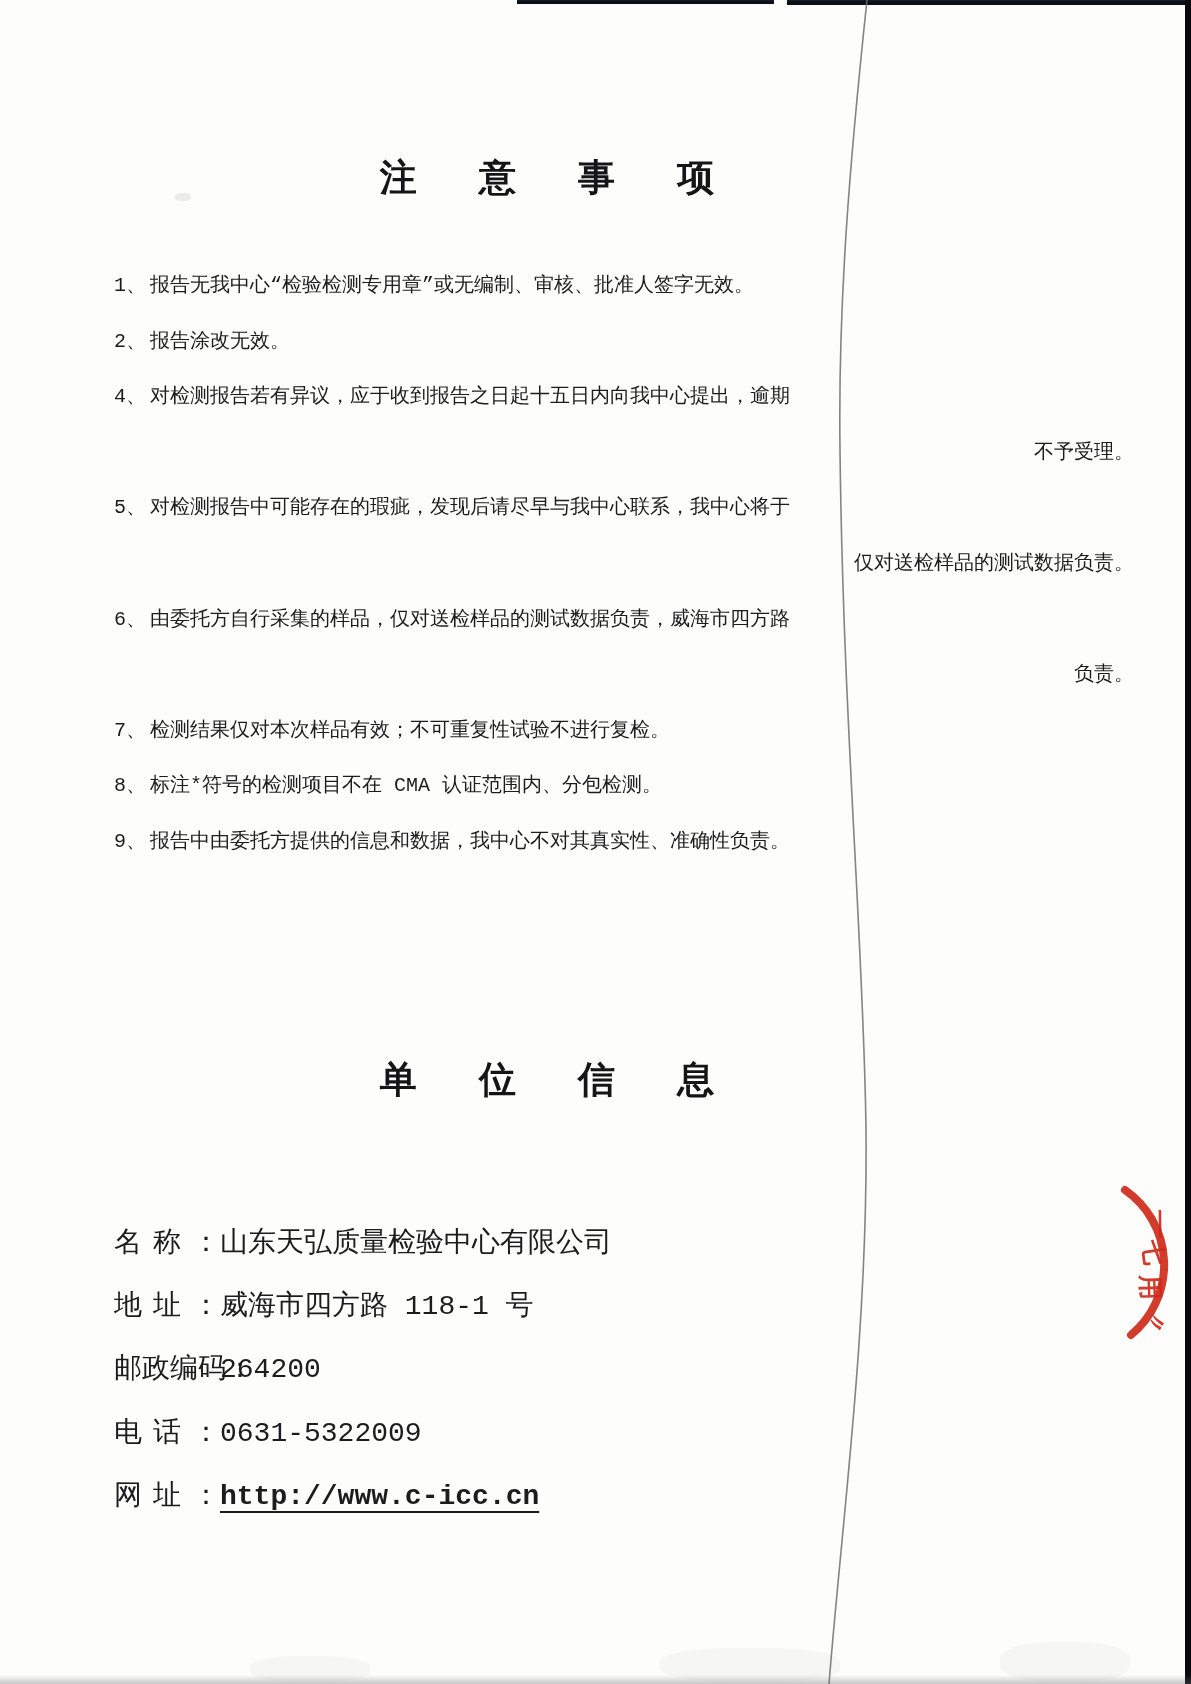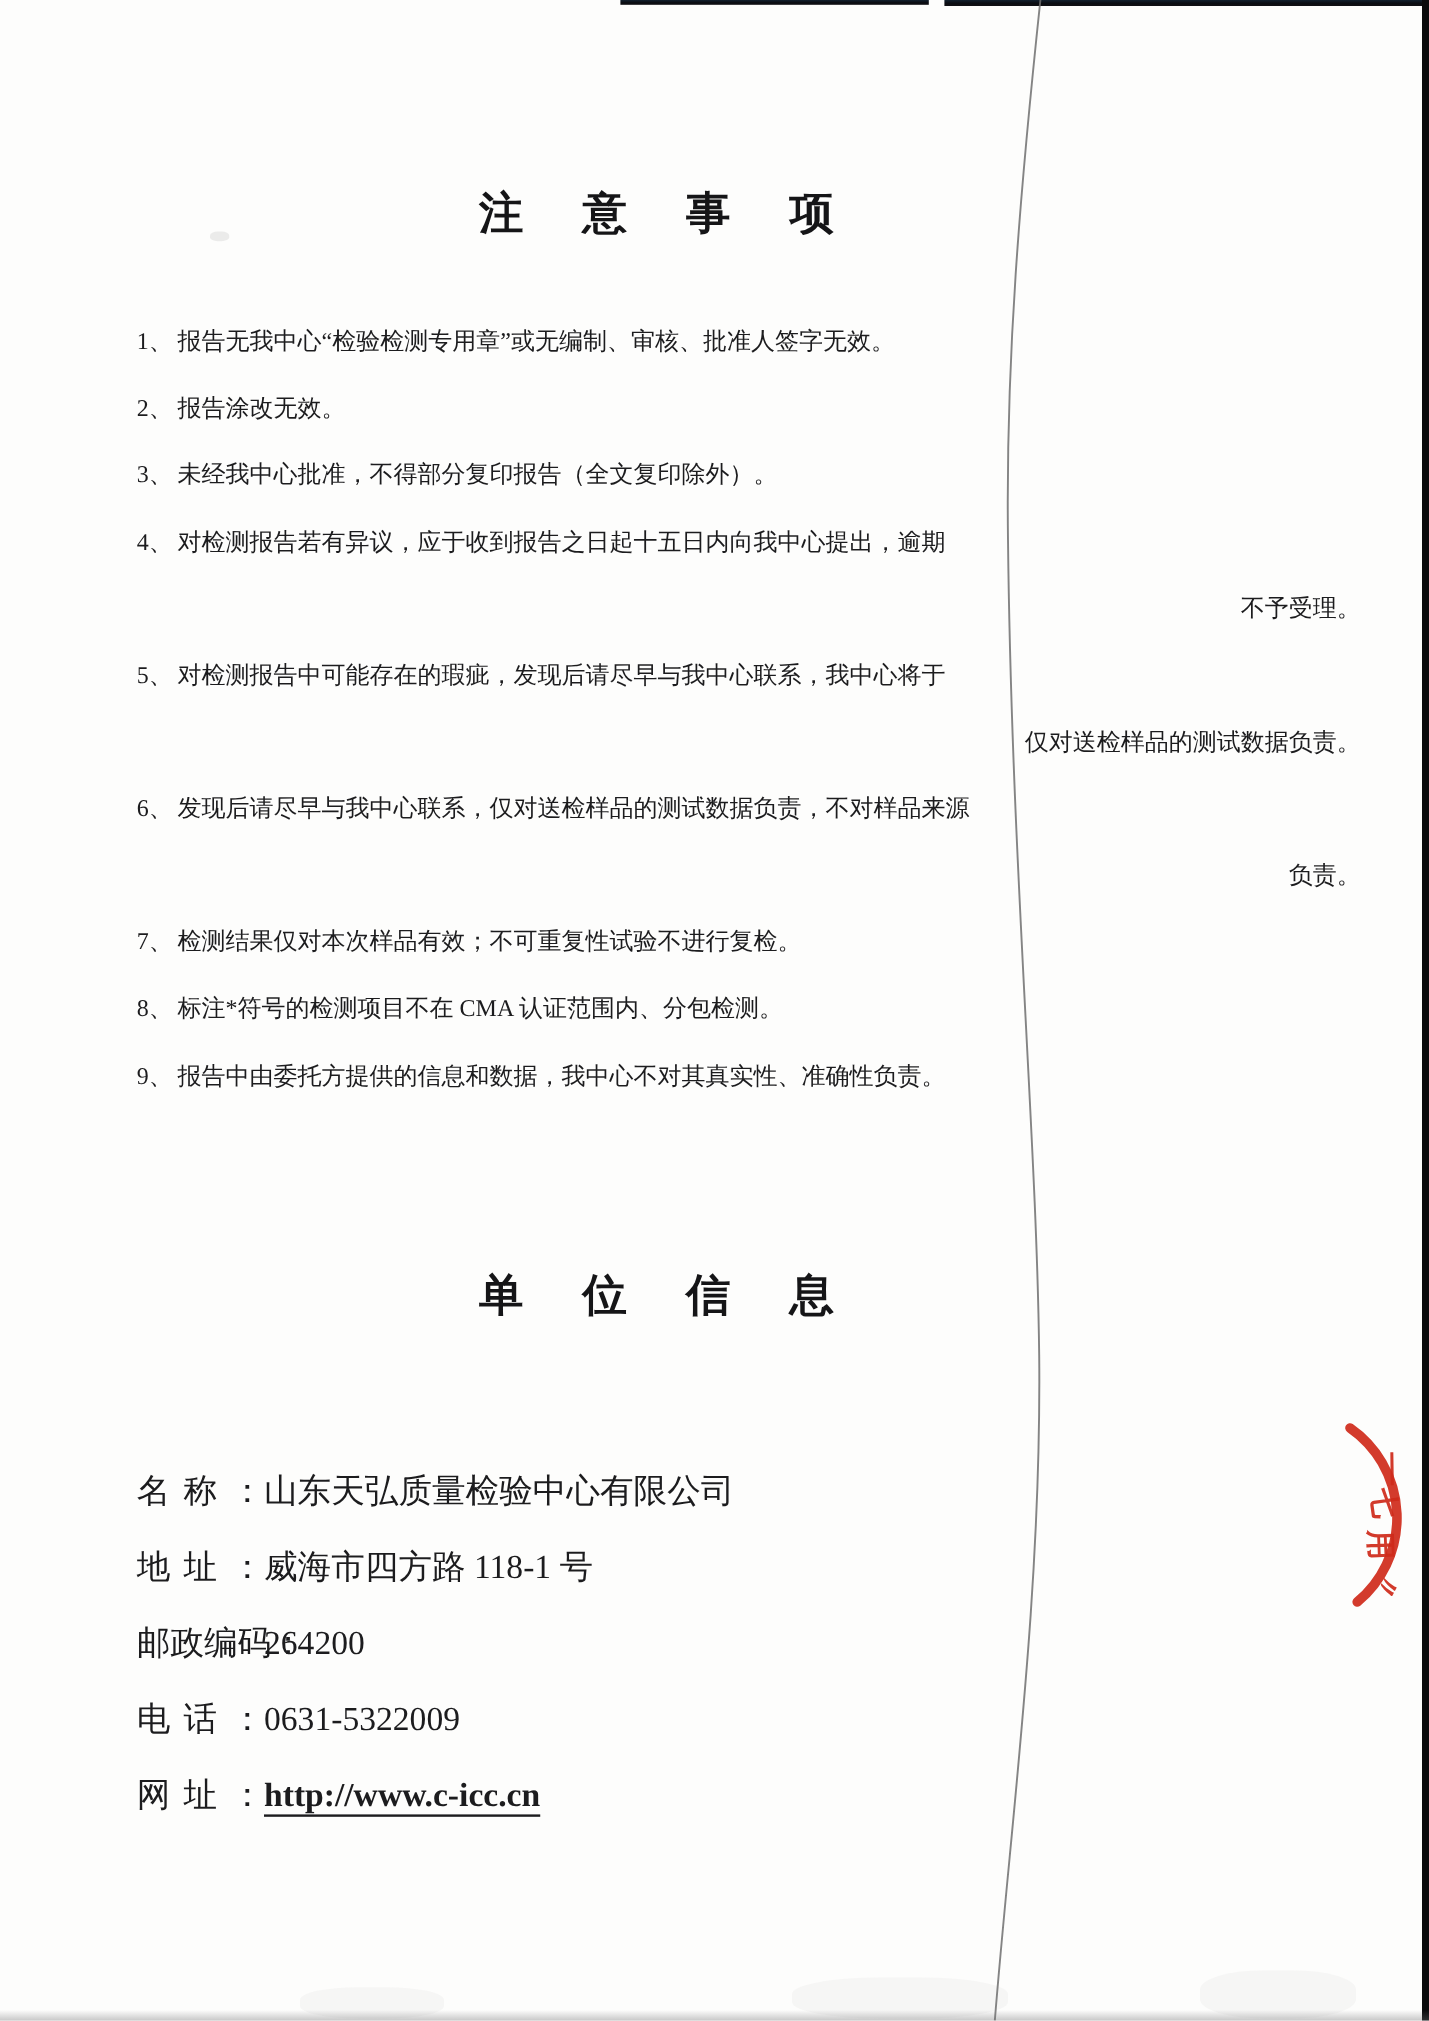--- a/index.html
+++ b/index.html
@@ -2,21 +2,21 @@
 <html><head>
 <meta charset="utf-8">
 <style>
   html,body{margin:0;padding:0;background:#e8e8e8;}
   .page{
     position:relative;
     width:1191px;height:1684px;
     margin:0 auto;
     background:#fdfdfc;
     overflow:hidden;
-    font-family:Liberation Serif, serif;
+    font-family:Liberation Mono, monospace;
     color:#1c1c1e;
   }
   
   .scan-bar{position:absolute;top:0;background:linear-gradient(180deg,#12202e 0%,#0b0d12 55%,#101014 100%);}
   .scan-bar.b1{left:517px;width:257px;height:4px;}
   .scan-bar.b2{left:787px;width:404px;height:5px;}
   .edge-strip{position:absolute;top:0;left:1185px;width:6px;height:1684px;background:#0a0a0c;}
   .fold-svg{position:absolute;left:0;top:0;pointer-events:none;}
   .bottom-band{position:absolute;left:0;bottom:0;width:100%;height:9px;
     background:linear-gradient(to top,rgba(110,110,112,0.38),rgba(110,110,112,0));}
@@ -64,26 +64,25 @@
   <svg class="fold-svg" width="1191" height="1684" viewBox="0 0 1191 1684">
     <path d="M867,0 C850,160 838,300 840,450 C843,720 864,950 866,1130 C868,1330 842,1520 829,1684" fill="none" stroke="#6f6f6f" stroke-width="1.6" opacity="0.85"></path>
   </svg>
 
   <div class="section-title t1">注 意 事 项</div>
   <div class="section-title t2">单 位 信 息</div>
 
   <div class="notice-list">
       <div class="n-line"><span class="num">1、</span><span>报告无我中心“检验检测专用章”或无编制、审核、批准人签字无效。</span></div>
       <div class="n-line"><span class="num">2、</span><span>报告涂改无效。</span></div>
-      <div class="n-line"><span class="num">3、</span><span>未经我中心批准，不得部分复印报告（全文复印除外）。</span></div>
       <div class="n-line"><span class="num">4、</span><span>对检测报告若有异议，应于收到报告之日起十五日内向我中心提出，逾期</span></div>
       <div class="n-line cont">不予受理。</div>
       <div class="n-line"><span class="num">5、</span><span>对检测报告中可能存在的瑕疵，发现后请尽早与我中心联系，我中心将于</span></div>
       <div class="n-line cont">仅对送检样品的测试数据负责。</div>
-      <div class="n-line"><span class="num">6、</span><span>发现后请尽早与我中心联系，仅对送检样品的测试数据负责，不对样品来源</span></div>
+      <div class="n-line"><span class="num">6、</span><span>由委托方自行采集的样品，仅对送检样品的测试数据负责，威海市四方路</span></div>
       <div class="n-line cont">负责。</div>
       <div class="n-line"><span class="num">7、</span><span>检测结果仅对本次样品有效；不可重复性试验不进行复检。</span></div>
       <div class="n-line"><span class="num">8、</span><span>标注*符号的检测项目不在 CMA 认证范围内、分包检测。</span></div>
       <div class="n-line"><span class="num">9、</span><span>报告中由委托方提供的信息和数据，我中心不对其真实性、准确性负责。</span></div>
     </div>
 
   <div class="info-list">
       <div class="i-line"><span class="i-label">
           <span>名</span>
           <span>称</span>

